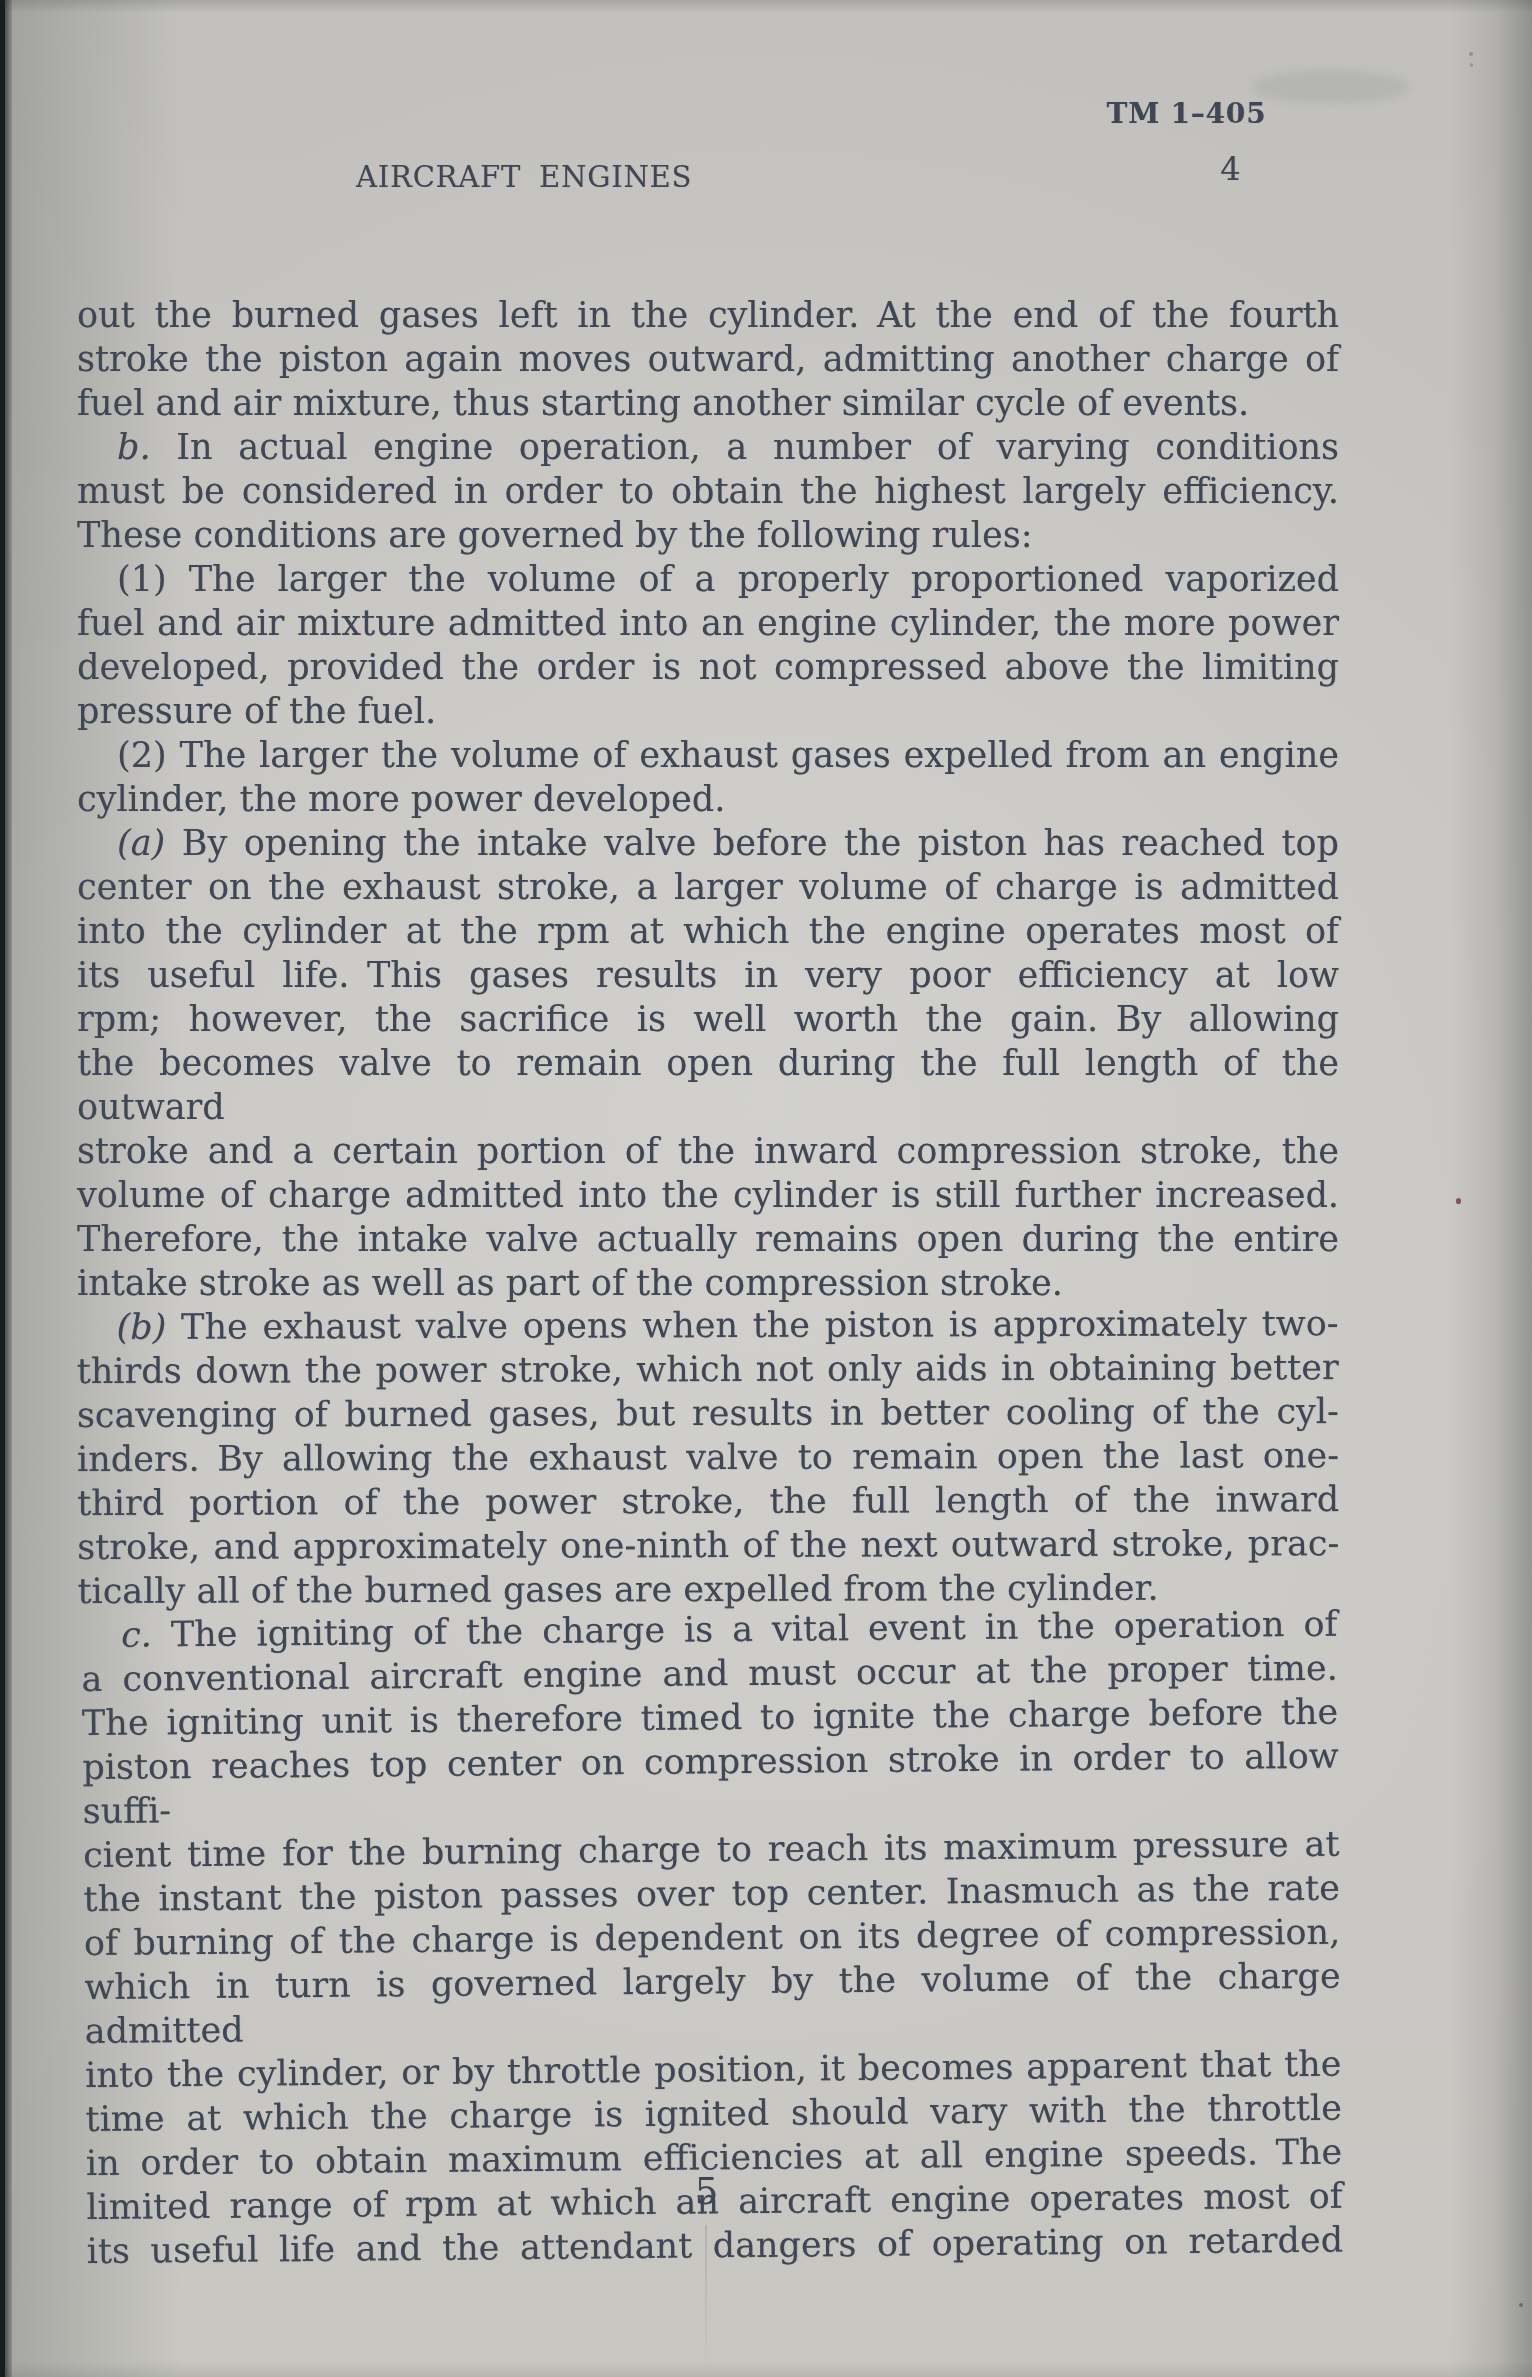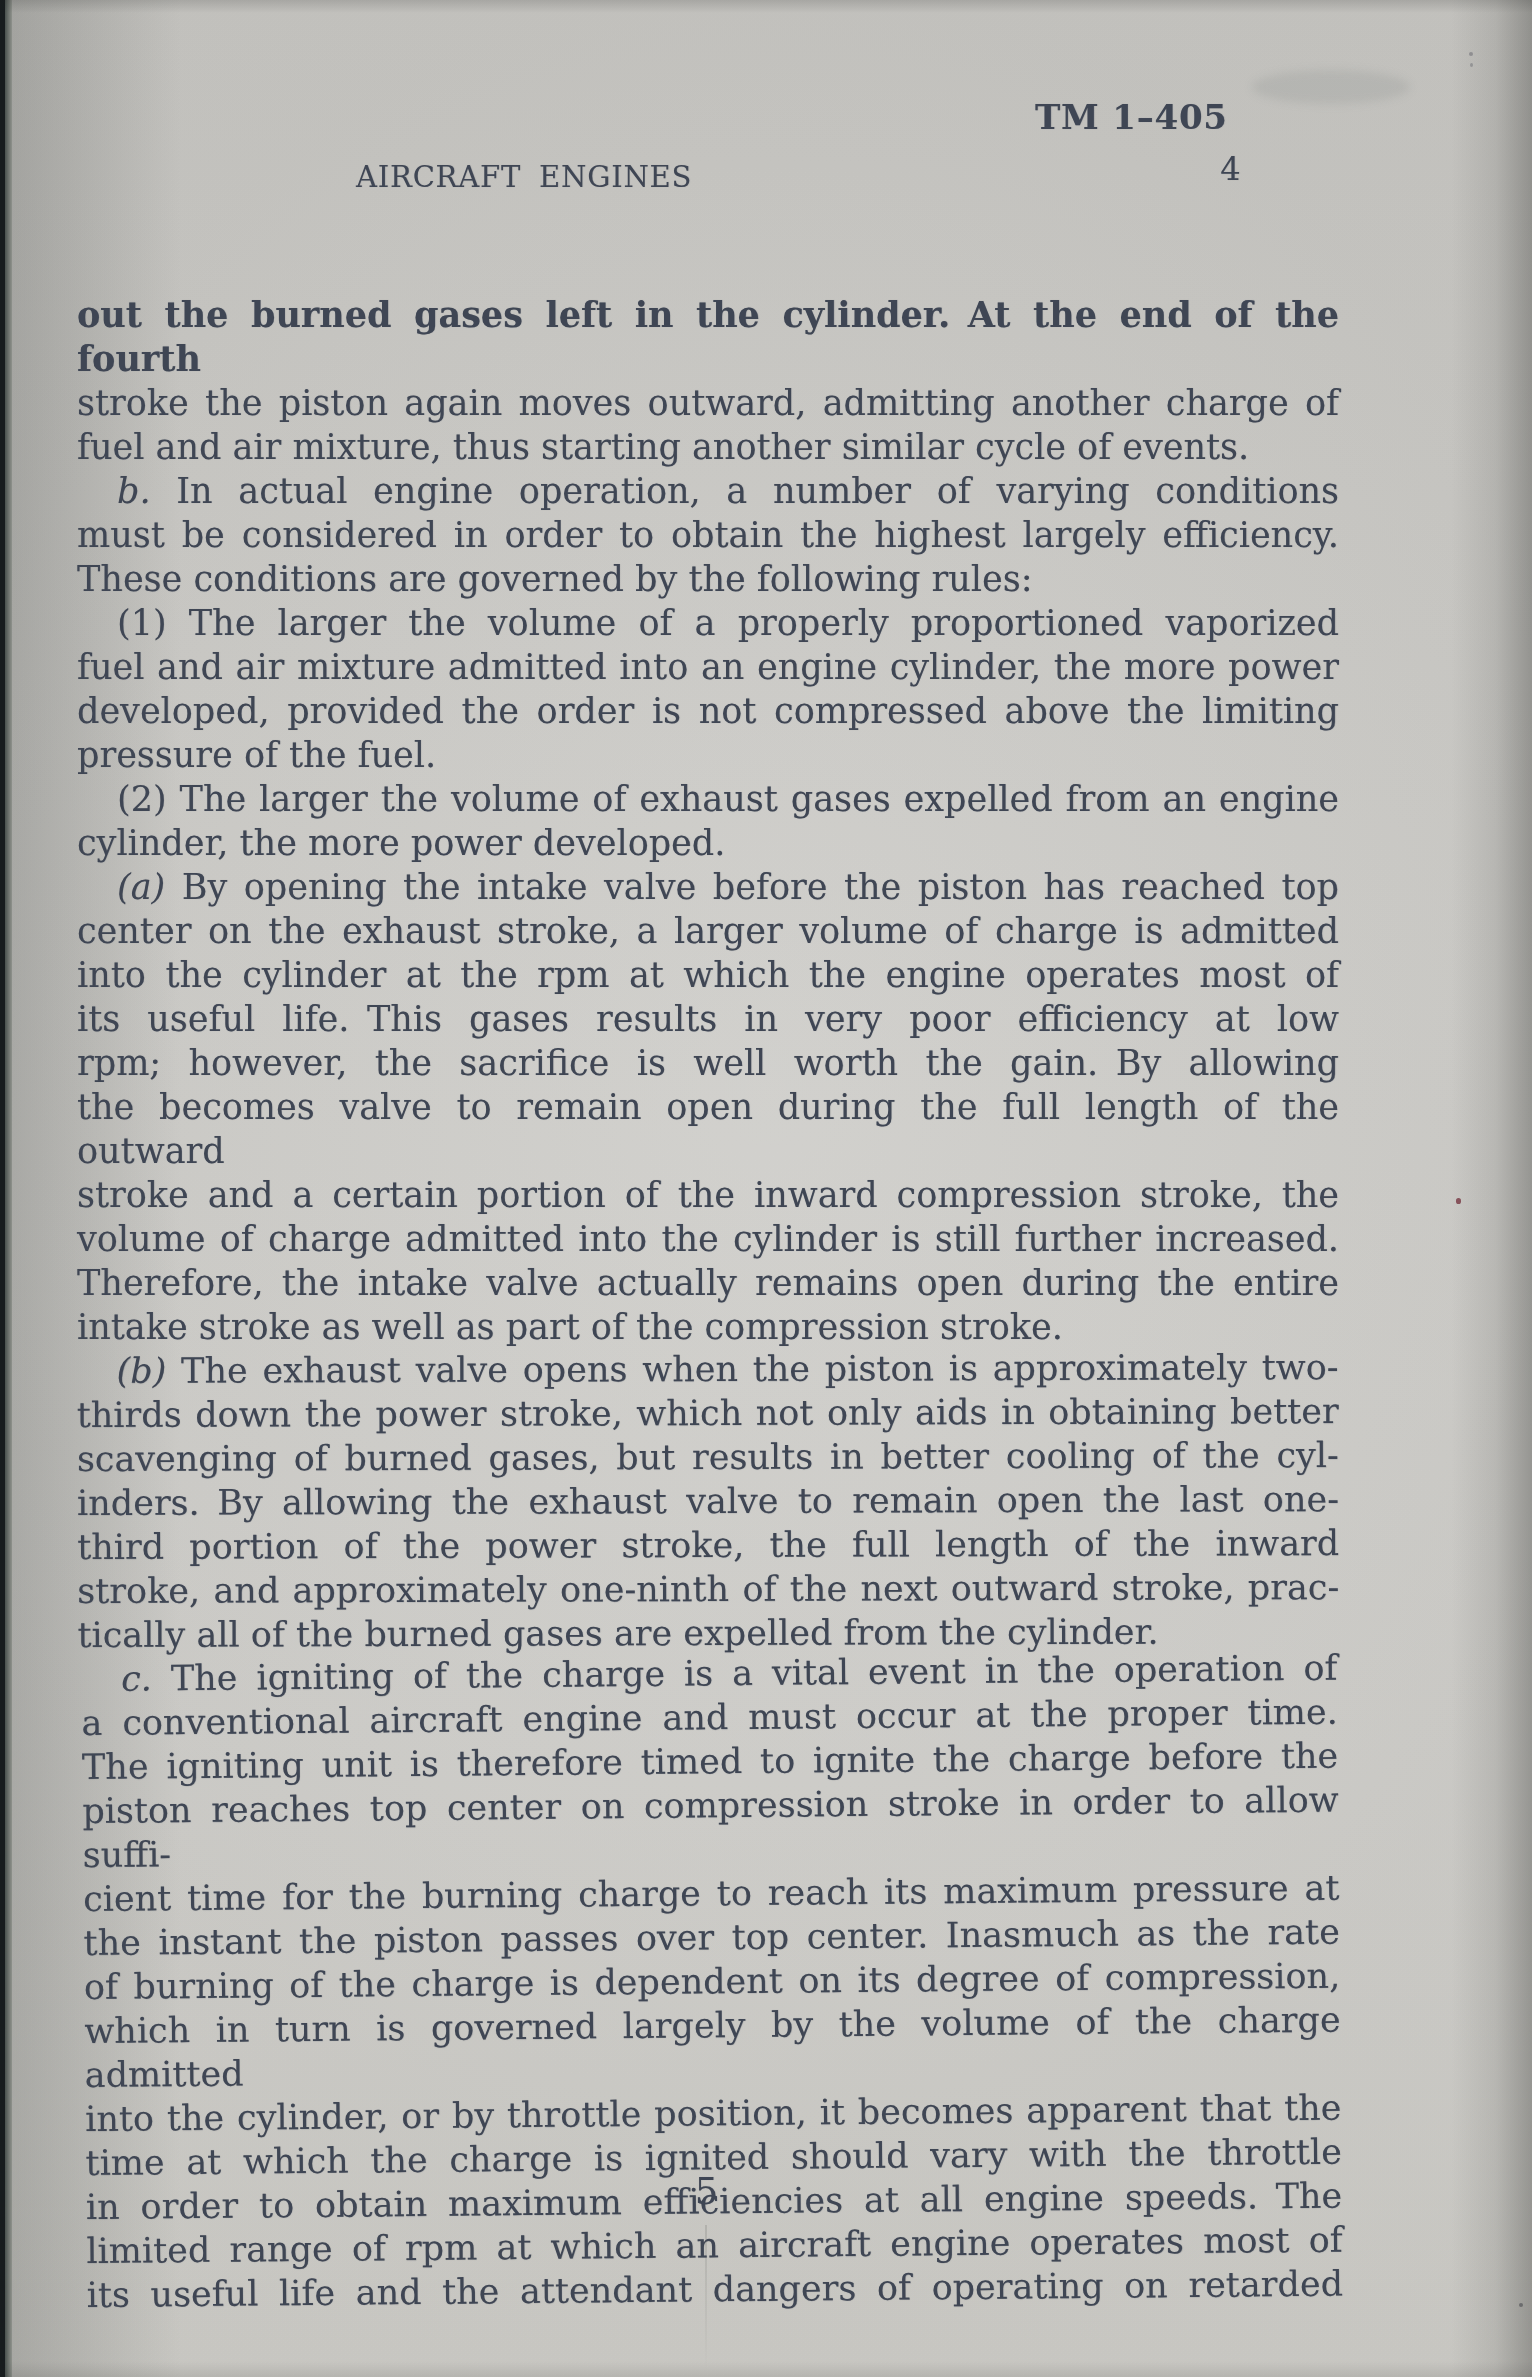--- a/index.html
+++ b/index.html
@@ -30,43 +30,43 @@
   .smudge{position:absolute;left:1252px;top:70px;width:158px;height:34px;border-radius:50%;
     background:rgba(108,110,116,0.14);filter:blur(4px);}
   .speck-a{position:absolute;left:1469px;top:52px;width:4px;height:4px;border-radius:50%;background:rgba(90,92,100,0.45);}
   .speck-b{position:absolute;left:1470px;top:63px;width:3.2px;height:4px;border-radius:50%;background:rgba(90,92,100,0.40);}
   .speck-c{position:absolute;left:1456px;top:1198px;width:4.9px;height:5.7px;border-radius:50%;background:rgba(112,44,56,0.75);}
   .speck-d{position:absolute;left:1519px;top:2303px;width:4px;height:4px;border-radius:50%;background:rgba(55,58,66,0.5);}
   .scratch{position:absolute;left:705px;top:2225px;width:1.6px;height:146px;
     background:linear-gradient(180deg,rgba(110,112,108,0.25),rgba(110,112,108,0));}
 
   
-  .tm{position:absolute;left:1035px;top:97px;width:303px;text-align:left;
-    font-size:34px;font-weight:bold;letter-spacing:0.8px;
+  .tm{position:absolute;left:1035px;top:97px;width:303px;text-align:center;
+    font-size:28px;font-weight:bold;letter-spacing:0.8px;
     text-shadow:0.4px 0.4px 0.8px rgba(63,70,84,0.35);}
   .para-num{position:absolute;left:1198px;top:150px;width:65px;text-align:center;
     font-size:32px;text-shadow:0.4px 0.4px 0.8px rgba(63,70,84,0.3);}
   .running-head{position:absolute;left:356px;top:160px;
     font-size:29px;letter-spacing:0.8px;word-spacing:8px;
     text-shadow:0.4px 0.4px 0.8px rgba(63,70,84,0.3);}
 
   
   .textblock{position:absolute;left:77px;top:293px;width:1262px;
     font-size:35px;line-height:44px;
     text-shadow:0.3px 0.3px 0.7px rgba(63,70,84,0.38);}
   .para{margin:0;}
   .line{
     text-align:justify;
     -moz-text-align-last:justify;
     text-align-last:justify;
     white-space:normal;
   }
   .line.flush{-moz-text-align-last:left;text-align-last:left;}
   .first{text-indent:40px;}
-  .noindent{text-indent:0;font-weight:bold;}
+  .noindent{text-indent:0;}
   .marker.it{font-style:italic;}
   .p6{transform:rotate(-0.18deg);transform-origin:0 50%;}
   .p7{transform:rotate(-0.52deg);transform-origin:0 35%;margin-left:5.7px;}
 
   
   .folio{position:absolute;left:670px;top:2170px;width:73px;text-align:center;
     font-size:37px;text-shadow:0.4px 0.4px 0.8px rgba(63,70,84,0.35);}
 </style>
 </head>
 <body>

